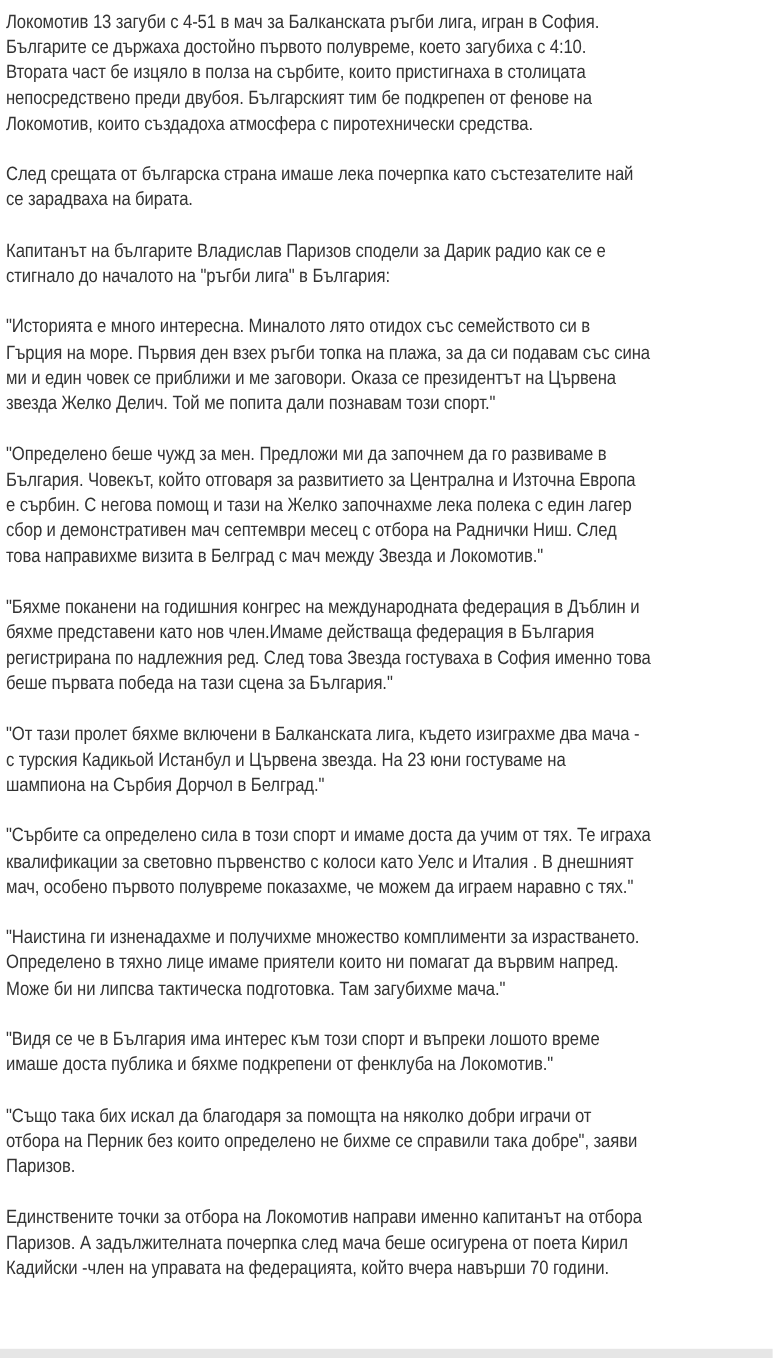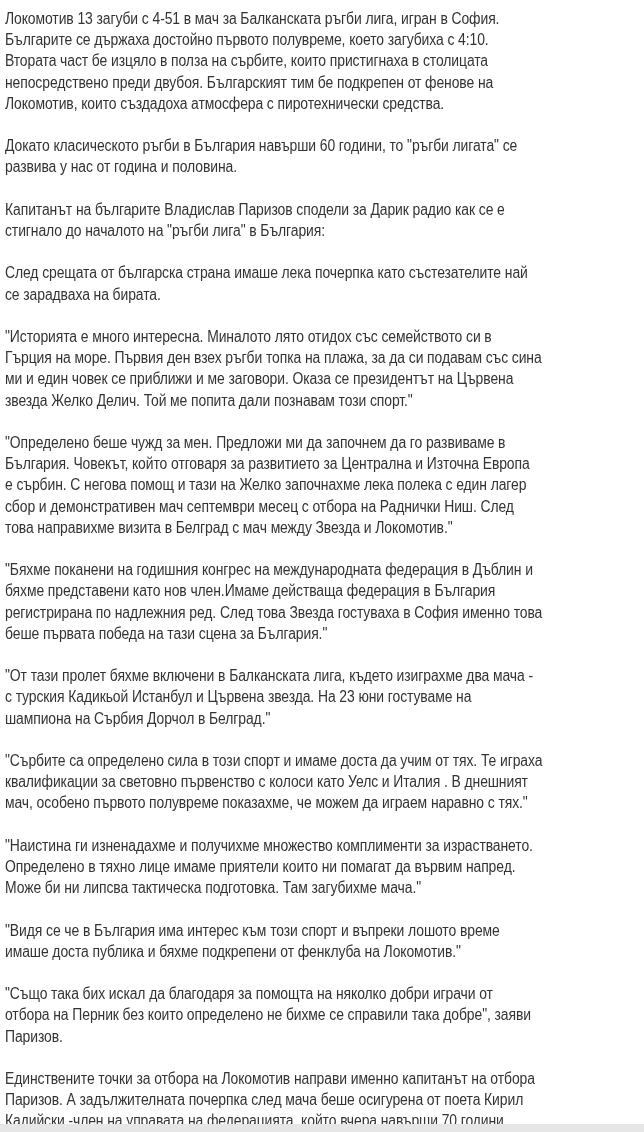--- a/index.html
+++ b/index.html
@@ -47,30 +47,26 @@
 
 <div class="article">
   <p class="para">
     <span class="line">Локомотив 13 загуби с 4-51 в мач за Балканската ръгби лига, игран в София.</span>
     <span class="line">Българите се държаха достойно първото полувреме, което загубиха с 4:10.</span>
     <span class="line">Втората част бе изцяло в полза на сърбите, които пристигнаха в столицата</span>
     <span class="line">непосредствено преди двубоя. Българският тим бе подкрепен от фенове на</span>
     <span class="line">Локомотив, които създадоха атмосфера с пиротехнически средства.</span>
   </p>
   <p class="para">
-    <span class="line">Докато класическото ръгби в България навърши 60 години, то "ръгби лигата" се</span>
-    <span class="line">развива у нас от година и половина.</span>
+    <span class="line">След срещата от българска страна имаше лека почерпка като състезателите най</span>
+    <span class="line">се зарадваха на бирата.</span>
   </p>
   <p class="para">
     <span class="line">Капитанът на българите Владислав Паризов сподели за Дарик радио как се е</span>
     <span class="line">стигнало до началото на "ръгби лига" в България:</span>
-  </p>
-  <p class="para">
-    <span class="line">След срещата от българска страна имаше лека почерпка като състезателите най</span>
-    <span class="line">се зарадваха на бирата.</span>
   </p>
   <p class="para">
     <span class="line">"Историята е много интересна. Миналото лято отидох със семейството си в</span>
     <span class="line">Гърция на море. Първия ден взех ръгби топка на плажа, за да си подавам със сина</span>
     <span class="line">ми и един човек се приближи и ме заговори. Оказа се президентът на Цървена</span>
     <span class="line">звезда Желко Делич. Той ме попита дали познавам този спорт."</span>
   </p>
   <p class="para">
     <span class="line">"Определено беше чужд за мен. Предложи ми да започнем да го развиваме в</span>
     <span class="line">България. Човекът, който отговаря за развитието за Централна и Източна Европа</span>

